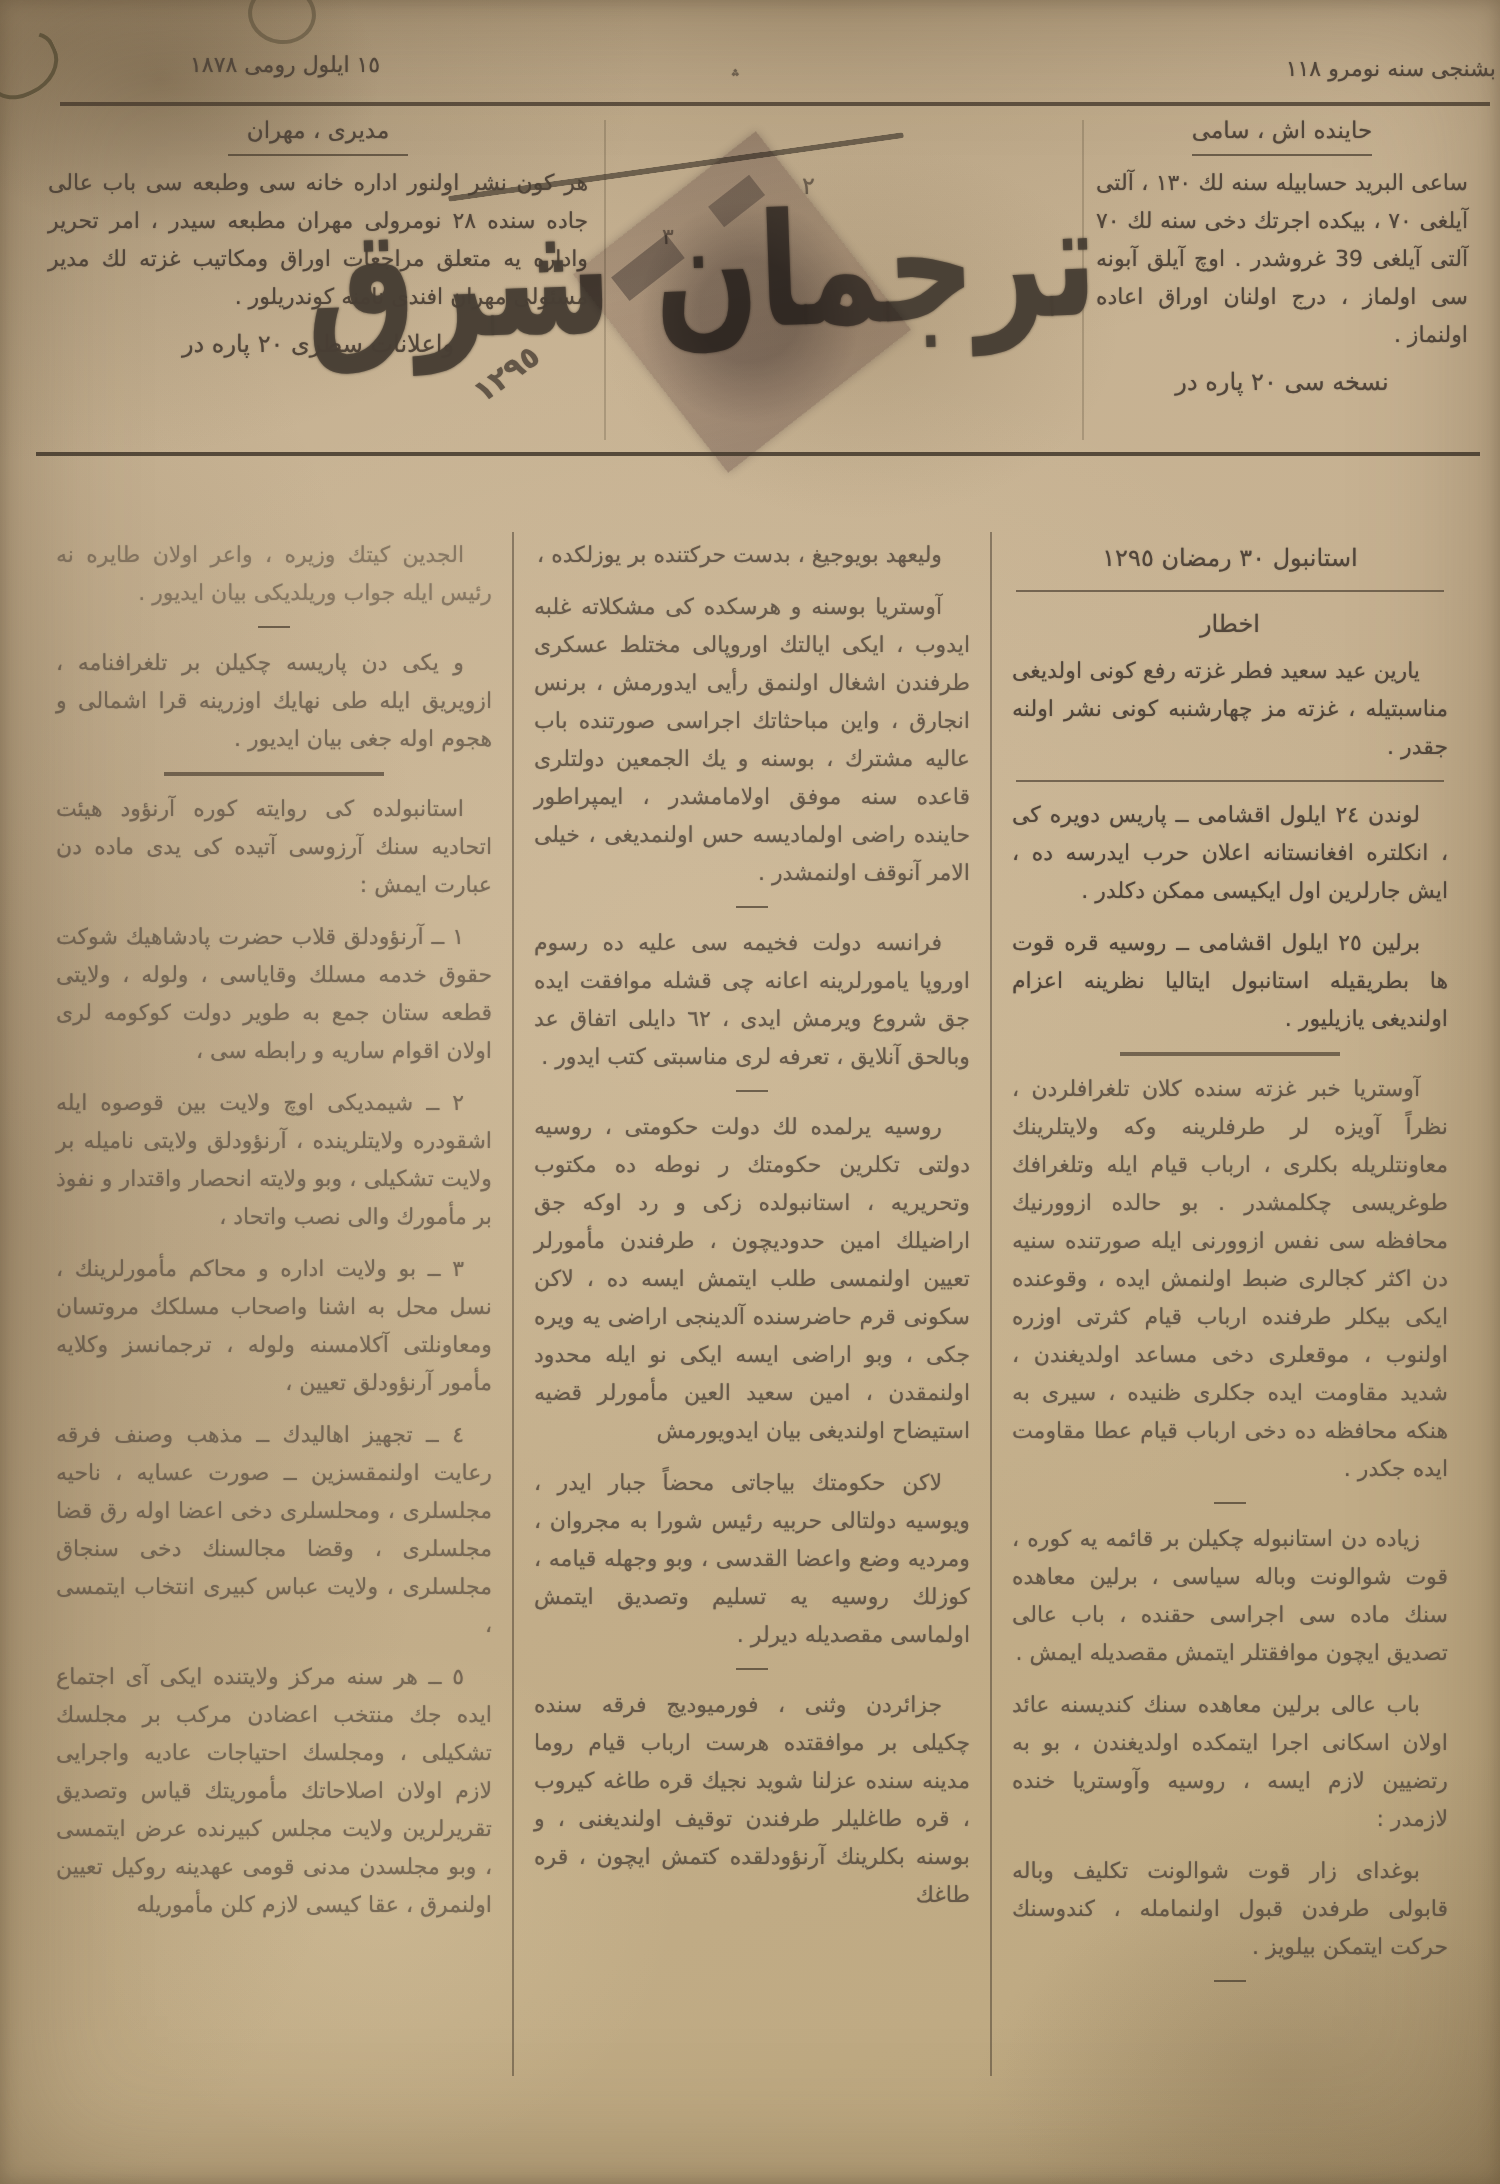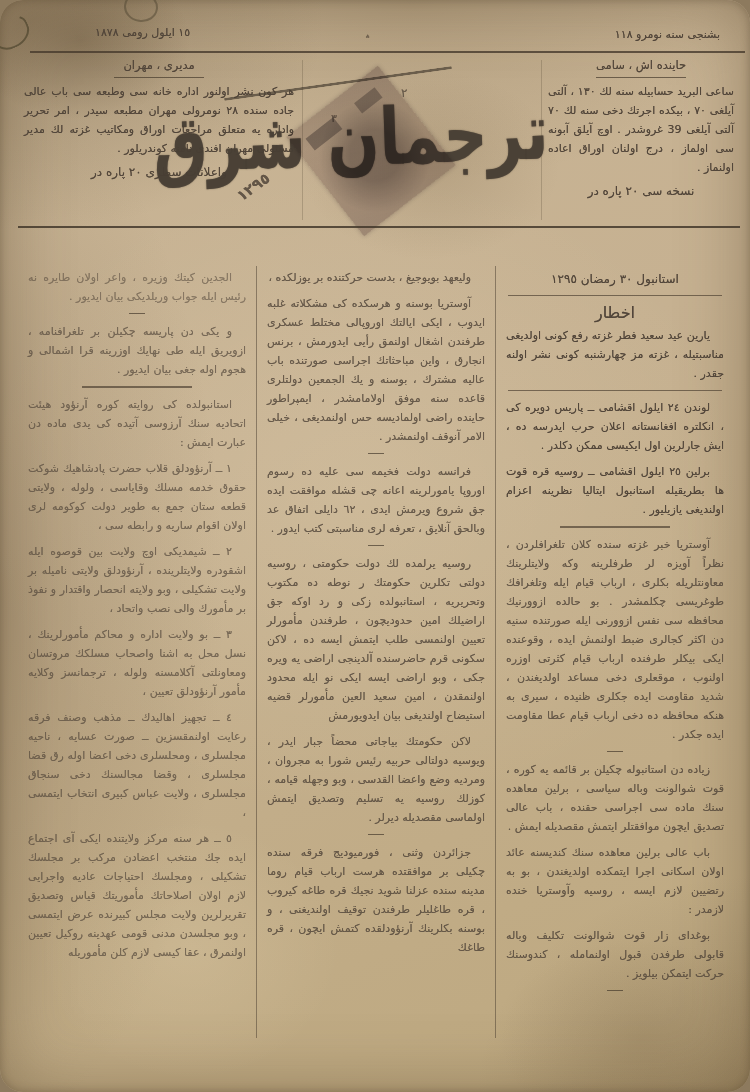--- a/index.html
+++ b/index.html
@@ -7,41 +7,40 @@
     position:relative;width:750px;height:1092px;overflow:hidden;
     font-family:"DejaVu Sans",sans-serif;color:#4f4337;
     background:
       radial-gradient(ellipse 420px 300px at 4% 2%, rgba(96,78,52,.38), transparent 70%),
       radial-gradient(ellipse 300px 700px at 0% 55%, rgba(105,86,58,.25), transparent 75%),
       radial-gradient(ellipse 500px 260px at 55% 0%, rgba(110,90,60,.22), transparent 70%),
       radial-gradient(ellipse 380px 300px at 100% 100%, rgba(104,84,55,.28), transparent 72%),
       radial-gradient(ellipse 600px 500px at 48% 45%, rgba(255,243,214,.14), transparent 65%),
       linear-gradient(160deg,#c9b596 0%, #c6b191 40%, #bda87f  100%);
     box-shadow: inset 0 0 70px rgba(86,66,40,.45), inset 0 0 10px rgba(60,45,28,.35);
-    border-radius: 23px;
   }
   .stain{position:absolute;border-radius:50%;pointer-events:none;}
   .stain.s1{left:-30px;top:-40px;width:220px;height:160px;background:radial-gradient(closest-side,rgba(80,62,38,.35),transparent);}
   .stain.s2{left:300px;top:70px;width:260px;height:190px;background:radial-gradient(closest-side,rgba(120,100,70,.22),transparent);}
   .stain.s3{left:40px;top:820px;width:300px;height:260px;background:radial-gradient(closest-side,rgba(255,240,205,.15),transparent);}
   .stain.s4{left:500px;top:940px;width:280px;height:200px;background:radial-gradient(closest-side,rgba(96,76,48,.16),transparent);}
 
   .ink{color:#52463a;text-shadow:0 0 .6px rgba(82,70,58,.75);}
   .faded1{opacity:.82;} .faded2{opacity:.68;} .faded3{opacity:.55;}
 
   
   .pencil-squiggle{position:absolute;left:-8px;top:18px;width:34px;height:26px;border:2.5px solid rgba(74,66,44,.65);
     border-radius:60% 40% 55% 45%;border-top-color:transparent;transform:rotate(-25deg);}
   .pencil-oval{position:absolute;left:124px;top:-8px;width:30px;height:26px;border:2px solid rgba(80,70,50,.5);
     border-radius:50%;transform:rotate(8deg);}
 
   
   .topbar{position:absolute;top:22px;left:0;width:100%;height:26px;font-size:11px;}
   .tb-date{position:absolute;left:95px;top:4px;}
-  .tb-issue{position:absolute;right:30px;top:6px;margin-left:43px;}
+  .tb-issue{position:absolute;right:2px;top:6px;margin-left:43px;}
   .tb-mark{position:absolute;left:365px;top:12px;font-size:9px;opacity:.7;}
   .rule-top{position:absolute;left:30px;top:51px;width:715px;height:0;border-top:2.5px solid rgba(70,58,44,.8);}
 
   
   .header{position:absolute;left:0;top:56px;width:750px;height:168px;}
   .vline{position:absolute;top:4px;height:160px;width:0;border-left:1px solid rgba(80,66,48,.25);}
   .vl1{left:302px;} .vl2{left:541px;}
 
   .hbox{position:absolute;top:0;font-size:11px;line-height:19px;text-align:justify;text-align-last:right;}
   .hbox .hb-head{display:block;text-align:center;text-align-last:center;font-size:11.5px;margin-bottom:2px;}
@@ -69,21 +68,21 @@
   .stamp::after{content:"";position:absolute;right:14%;top:12%;width:22%;height:10%;background:rgba(55,48,58,.4);}
 
   .rule-mid{position:absolute;left:18px;top:226px;width:722px;height:0;border-top:2.5px solid rgba(66,55,42,.85);}
 
   
   .cols{position:absolute;left:18px;top:234px;width:716px;height:804px;display:flex;direction:rtl;}
   .col{flex:1 1 0;padding:2px 10px 0 10px;overflow:hidden;font-size:11px;line-height:19px;
     text-align:justify;text-align-last:right;margin-top:32px;}
   .col.mid{border-right:1px solid rgba(72,60,46,.5);border-left:1px solid rgba(72,60,46,.5);}
   .col .dateline{text-align:right;text-align-last:center;font-size:12px;margin:2px 0 4px 0;}
-  .col .sec-head{text-align:left;text-align-last:center;font-size:16px;margin:5px 0 4px 0;}
+  .col .sec-head{text-align:left;text-align-last:center;font-size:12px;margin:5px 0 4px 0;}
   .col .para{margin:0 0 7px 0;text-indent:14px;}
   .col hr.colrule{border:none;border-top:1.5px solid rgba(70,58,44,.65);margin:6px 2px 7px 2px;}
   .col hr.colrule.short{width:110px;margin-left:auto;margin-right:auto;border-top-width:2px;}
   .col .dashsep{display:block;width:16px;margin:3px auto 8px auto;border-top:1.6px solid rgba(70,58,44,.7);}
 </style>
 </head>
 <body>
 
 <div class="page ink">
   <div class="stain s1"></div>

